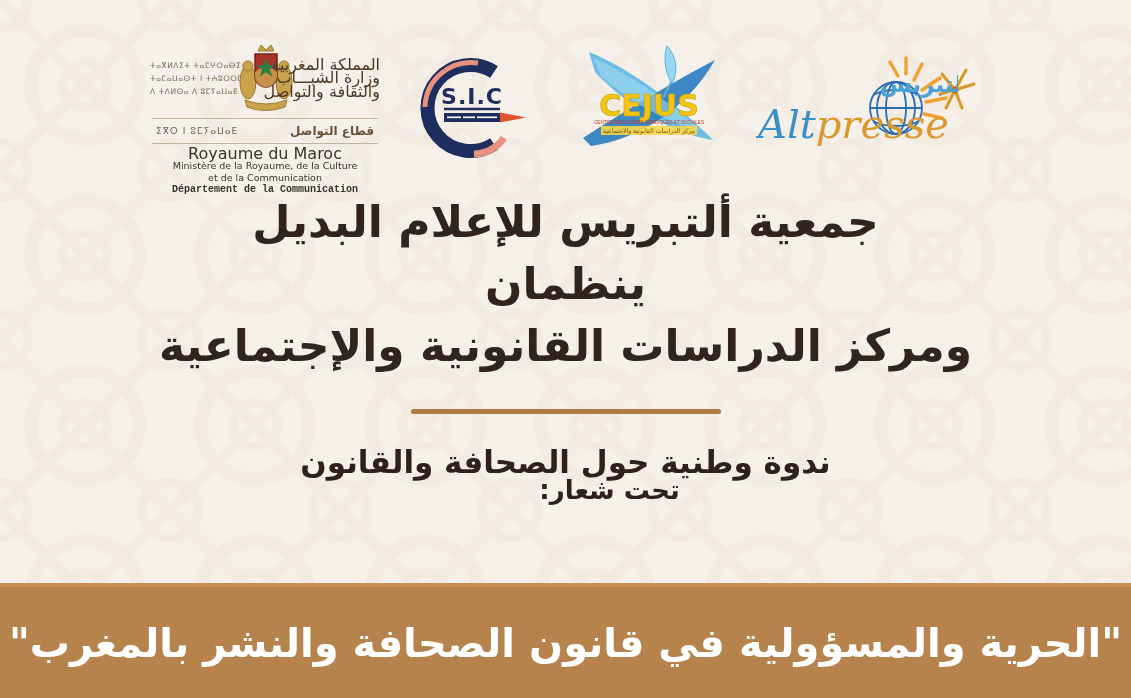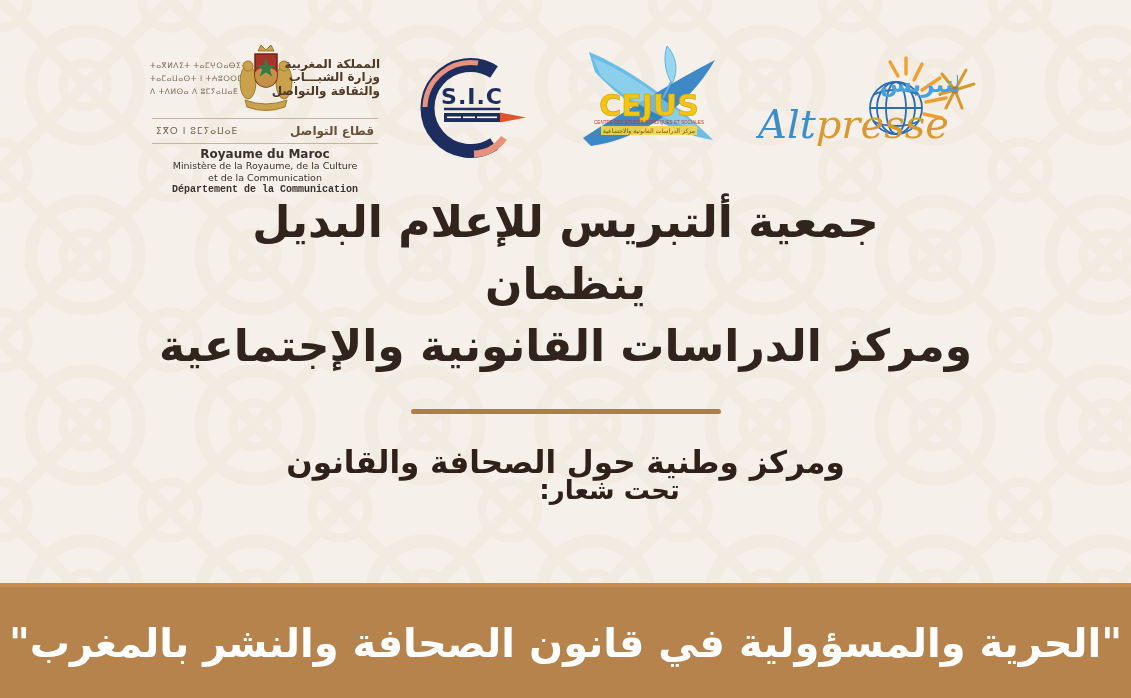--- a/index.html
+++ b/index.html
@@ -12,29 +12,29 @@
   .flower-accent{position:absolute;left:932px;top:62px;pointer-events:none;}
 
   
   .ministry{
     position:absolute;left:150px;top:42px;width:230px;text-align:center;
     color:#3d3128;
   }
   .m-top{display:flex;align-items:center;justify-content:space-between;}
   .m-tifinagh{width:72px;text-align:left;font-size:7.5px;line-height:13px;
     color:#7c6b55;letter-spacing:.5px;white-space:nowrap;}
-  .m-arabic{width:70px;text-align:right;direction:rtl;font-size:12px;
-    line-height:13.5px;font-weight:700;color:#4e3a26;white-space:nowrap;}
+  .m-arabic{width:70px;text-align:right;direction:rtl;font-size:16px;
+    line-height:13.5px;font-weight:400;color:#4e3a26;white-space:nowrap;}
   .m-rule{height:1px;background:#c3b5a0;margin:4px 2px;}
   .m-sector{display:flex;justify-content:space-between;align-items:center;
     font-size:11px;color:#6a523a;padding:1px 6px;}
   .m-sector .ar{direction:rtl;font-weight:700;font-size:12px;}
   .m-sector .tf{font-size:9px;letter-spacing:1px;color:#74634e;}
   .m-fr{font-size:9.5px;line-height:12px;color:#3a332c;margin-top:3px;}
-  .m-fr .b{font-weight:700;font-size:12px;}
+  .m-fr .b{font-weight:400;font-size:16px;}
   .m-fr .b2{font-weight:700;font-size:10px;font-family:Liberation Mono, monospace;}
 
   .logo-sic{position:absolute;left:408px;top:52px;}
   .logo-cejus{position:absolute;left:573px;top:42px;}
   .logo-altpresse{position:absolute;left:756px;top:52px;}
 
   
   .organizers{
     position:absolute;top:191px;left:0;width:100%;text-align:center;
     direction:rtl;color:#31241d;font-weight:700;
@@ -211,21 +211,21 @@
   </svg>
 
   <div class="organizers">
     <div>جمعية ألتبريس للإعلام البديل</div>
     <div>ينظمان</div>
     <div>ومركز الدراسات القانونية والإجتماعية</div>
   </div>
 
   <div class="divider"></div>
 
-  <div class="event-title">ومركز وطنية حول الصحافة والقانون</div>
+  <div class="event-title">ندوة وطنية حول الصحافة والقانون</div>
 
   <div class="under-slogan">تحت شعار:</div>
 
   <div class="banner">
     <div class="banner-text">"الحرية والمسؤولية في قانون الصحافة والنشر بالمغرب"</div>
   </div>
 
 </div>
 
 </body></html>

